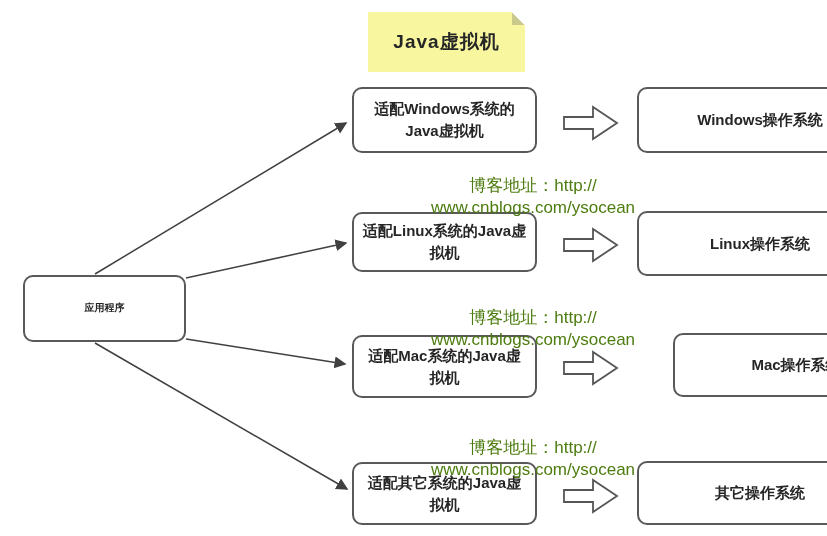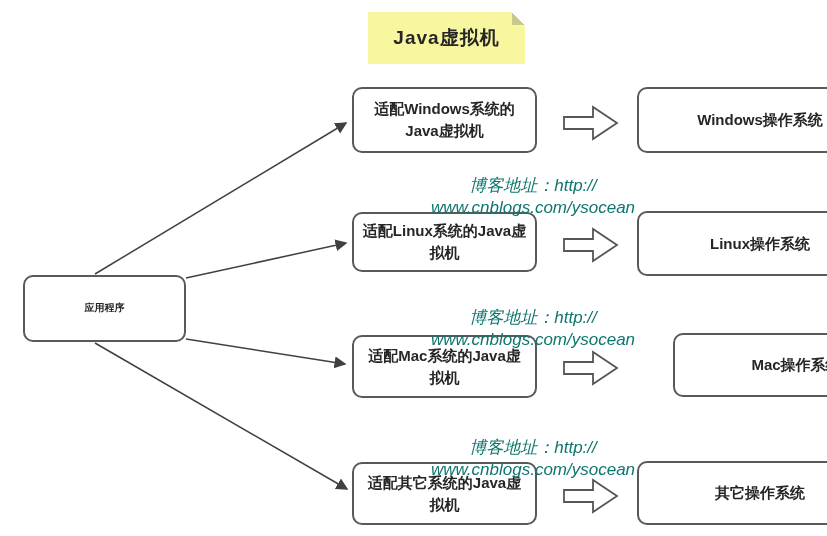--- a/index.html
+++ b/index.html
@@ -18,21 +18,21 @@
     position:absolute;
     background:#f8f7a0;
     display:flex;align-items:center;justify-content:center;
     font-size:19px;font-weight:bold;color:#262626;
     letter-spacing:1px;
   }
   .note .fold{
     position:absolute;top:0;right:0;width:13px;height:13px;
     background:linear-gradient(225deg,#ffffff 0 50%,#c9c98b 50% 100%);
   }
-  .note-jvm{left:368px;top:12px;width:157px;height:52px;}
+  .note-jvm{left:368px;top:12px;width:157px;height:60px;}
   .note-os{left:650px;top:9px;width:150px;height:44px;}
   
   .node{
     position:absolute;
     background:#ffffff;
     border:2px solid #595959;
     border-radius:10px;
     display:flex;align-items:center;justify-content:center;
     text-align:center;
     font-size:15px;font-weight:bold;color:#262626;
@@ -49,24 +49,23 @@
   .r4j{top:462px;height:63px;} .r4o{top:461px;height:64px;}
   
   .block-arrow{position:absolute;left:563px;width:56px;height:38px;}
   .ba1{top:104px;} .ba2{top:226px;} .ba3{top:349px;} .ba4{top:477px;}
   
   .lines{position:absolute;left:0;top:0;width:827px;height:536px;pointer-events:none;}
   
   .wm{
     position:absolute;left:408px;width:250px;
     text-align:center;
-    color:#0f766e;font-size:17px;line-height:22px;
+    color:#4d7c0f;font-size:17px;line-height:22px;
     pointer-events:none;z-index:5;
     white-space:nowrap;
-    font-style:italic;
   }
   .wm1{top:175px;} .wm2{top:307px;} .wm3{top:437px;}
 </style>
 </head>
 <body>
 
 <div class="canvas">
 
   <svg class="lines" viewBox="0 0 827 536">
     <defs>

